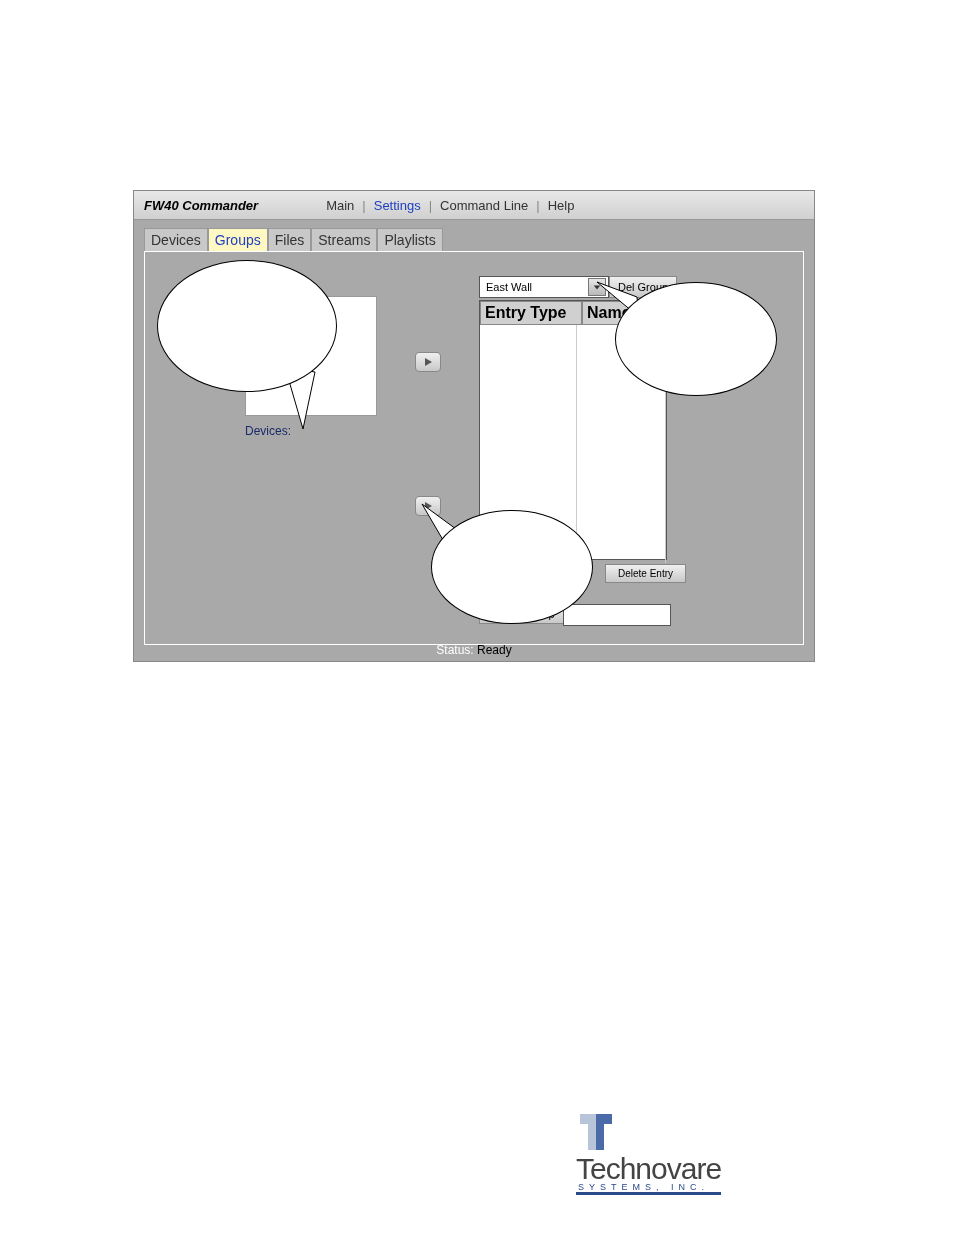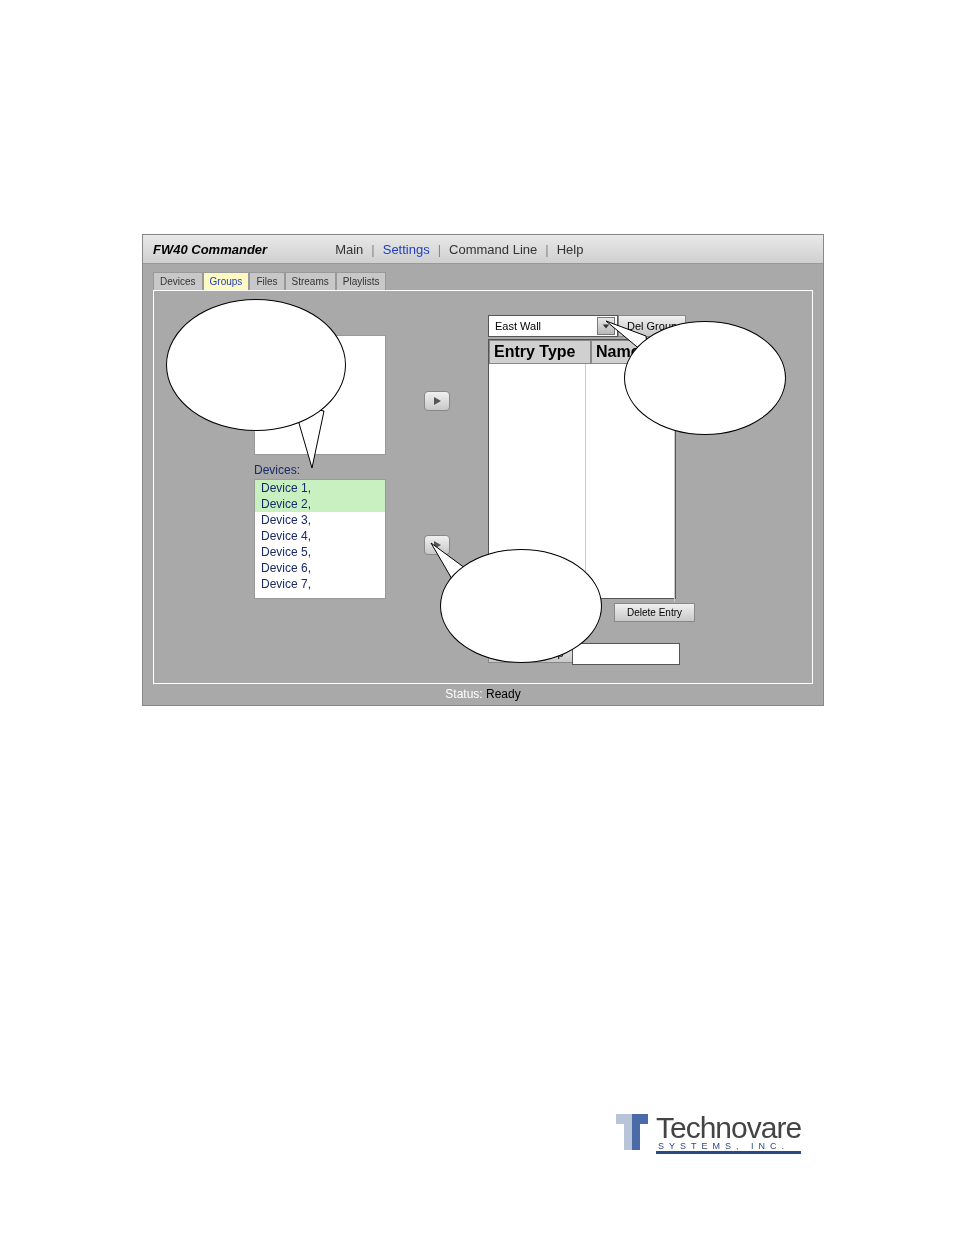--- a/index.html
+++ b/index.html
@@ -6,27 +6,26 @@
     margin: 0;
     padding: 0;
     background: #fff;
     font-family: Arial, sans-serif;
     width: 954px;
     height: 1235px;
     position: relative;
   }
   .app-window {
     position: absolute;
-    left: 142px;
+    left: 133px;
     top: 190px;
     width: 680px;
     height: 470px;
     background: #a9a9a9;
     border: 1px solid #888;
-    margin-top: 44px;
   }
   .title-bar {
     height: 28px;
     background: linear-gradient(#e8e8e8, #d0d0d0);
     border-bottom: 1px solid #999;
     display: flex;
     align-items: center;
     padding: 0 10px;
     font-size: 13px;
   }
@@ -50,21 +49,21 @@
     color: #2040c0;
   }
   .title-bar .menu .sep {
     color: #888;
     padding: 0;
   }
   .subtabs {
     padding: 8px 10px 0 10px;
     display: flex;
     gap: 0;
-    font-size: 10px;
+    font-size: 14px;
   }
   .subtabs span {
     padding: 3px 6px;
     background: #c8c8c8;
     border: 1px solid #999;
     border-bottom: none;
     cursor: pointer;
     color: #333;
   }
   .subtabs span.active {
@@ -250,25 +249,26 @@
   .tail {
     position: absolute;
     z-index: 4;
     fill: #fff;
     stroke: #000;
     stroke-width: 1;
   }
   
   .logo {
     position: absolute;
-    left: 612px;
+    left: 576px;
     top: 1110px;
     width: 250px;
     display: flex;
-    align-items: flex-end;
+    align-items: flex-start;
+    flex-direction: column;
   }
   .logo .mark {
     width: 40px;
     height: 44px;
     position: relative;
     margin-right: 4px;
   }
   .logo .text {
     display: flex;
     flex-direction: column;
@@ -312,29 +312,20 @@
     <span>Files</span>
     <span>Streams</span>
     <span>Playlists</span>
   </div>
 
   <div class="content">
 
     <div class="groups-list"></div>
 
     <div class="devices-label">Devices:</div>
-    <div class="devices-list">
-      <div class="row sel">Device 1,</div>
-      <div class="row sel">Device 2,</div>
-      <div class="row">Device 3,</div>
-      <div class="row">Device 4,</div>
-      <div class="row">Device 5,</div>
-      <div class="row">Device 6,</div>
-      <div class="row">Device 7,</div>
-    </div>
 
     <div class="arrow-btn arrow1">
       <svg viewBox="0 0 10 10">
           <polygon points="2,1 9,5 2,9" fill="#555"></polygon>
         </svg>
     </div>
     <div class="arrow-btn arrow2">
       <svg viewBox="0 0 10 10">
           <polygon points="2,1 9,5 2,9" fill="#555"></polygon>
         </svg>

